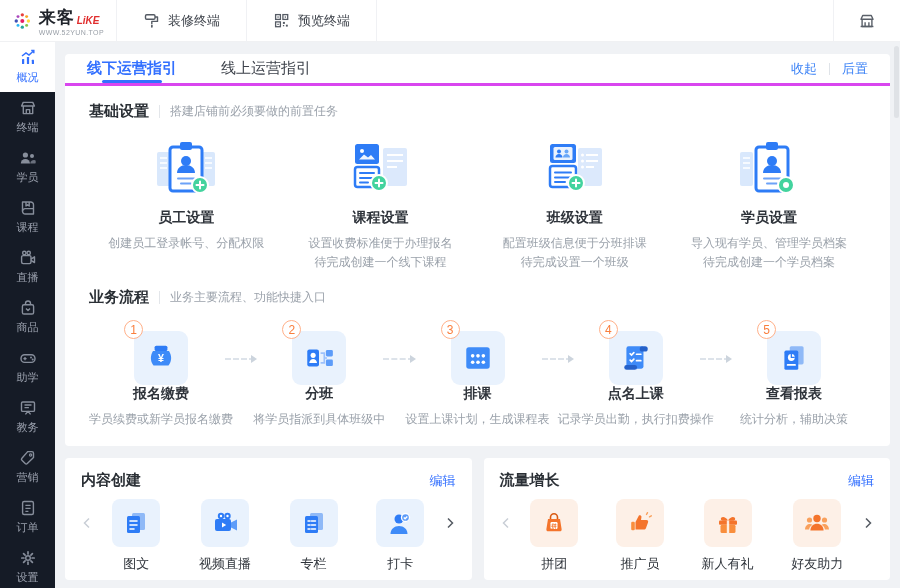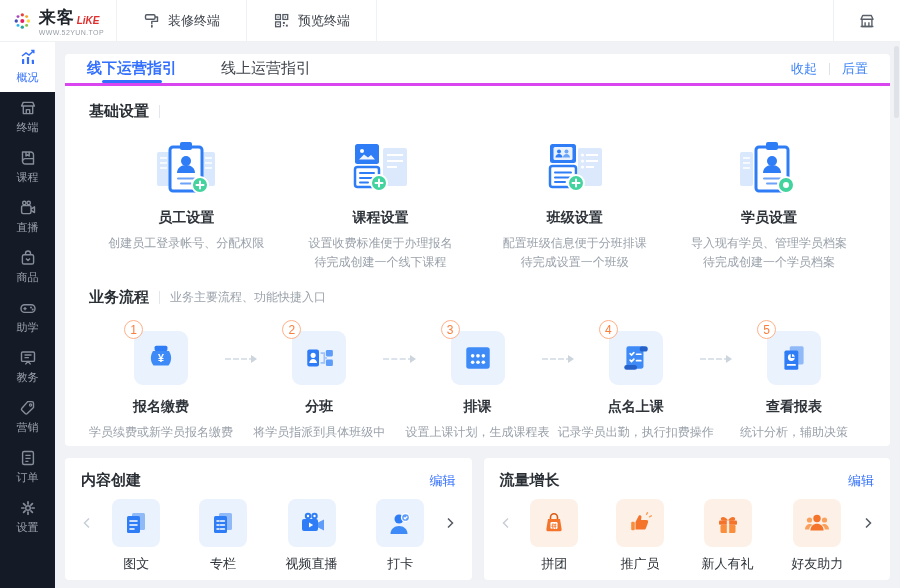--- a/index.html
+++ b/index.html
@@ -50,21 +50,21 @@
   .setup-title { margin-top:12px; font-size:14px; color:#2f343b; font-weight:600; }
   .setup-desc { margin-top:7px; font-size:12px; color:#9aa1aa; line-height:19px; min-height:38px; }
 
   .flow-row { display:flex; align-items:flex-start; margin-top:24px; padding:0 8px; }
   .step { width:128px; text-align:center; position:relative; cursor:pointer; }
   .tile-wrap { width:54px; height:54px; margin:0 auto; position:relative; }
   .tile { width:54px; height:54px; border-radius:9px; background:#e9f2fd; display:flex; align-items:center; justify-content:center; }
   .badge { position:absolute; top:-11px; left:-10px; width:19px; height:19px; border-radius:50%; background:#fff; border:1px solid #ffb089; color:#f97e3d; font-size:12px; display:flex; align-items:center; justify-content:center; }
   .connector { flex:1; height:0; border-top:2px dashed #dde3ea; margin-top:27px; position:relative; min-width:28px; }
   .connector::after { content:''; position:absolute; right:-2px; top:-5px; border-left:6px solid #ccd4dd; border-top:4px solid transparent; border-bottom:4px solid transparent; }
-  .step-title { margin-top:13px; font-size:14px; color:#2f343b; font-weight:600; }
+  .step-title { font-size:14px; color:#2f343b; font-weight:600; }
   .step-desc { margin-top:7px; font-size:12px; color:#9aa1aa; line-height:19px; width:176px; margin-left:-24px; }
 
   .bottom-row { display:flex; gap:12px; margin-top:12px; }
   .mini-card { flex:1; background:#fff; border-radius:4px; height:122px; padding:13px 16px 0; }
   .mini-head { display:flex; align-items:center; }
   .mini-title { font-size:15px; font-weight:bold; color:#2b3036; }
   .edit-link { margin-left:auto; font-size:13px; color:#3370ff; cursor:pointer; }
   .mini-body { display:flex; align-items:flex-start; margin-top:9px; }
   .arrow { padding-top:17px; cursor:pointer; display:flex; }
   .tiles { flex:1; display:flex; justify-content:space-around; }
@@ -165,20 +165,31 @@
         <g fill="none" stroke="currentColor" stroke-width="1.4" stroke-linejoin="round">
           <path d="M2.6 7L4.2 3.4h9.6L15.4 7z"></path>
             <path d="M4.3 7v7.6h9.4V7"></path>
             <path d="M7.3 14.6v-4h3.4v4"></path>
         </g>
       </svg>
       <span class="side-label">终端</span>
     </div>
     <div class="side-item">
       <svg width="18" height="18" viewBox="0 0 18 18">
+        <g fill="currentColor">
+          <circle cx="6.4" cy="6" r="2.6"></circle>
+            <path d="M1.8 14.6a4.6 4.6 0 0 1 9.2 0z"></path>
+          <circle cx="13" cy="7" r="2"></circle>
+            <path d="M11.2 14.6a3.7 3.7 0 0 1 5.2-3.3 3.7 3.7 0 0 1 0 3.3z" opacity=".75"></path>
+        </g>
+      </svg>
+      <span class="side-label">学员</span>
+    </div>
+    <div class="side-item">
+      <svg width="18" height="18" viewBox="0 0 18 18">
         <g fill="none" stroke="currentColor" stroke-width="1.4" stroke-linejoin="round">
           <path d="M3.5 3h8.3a2.7 2.7 0 0 1 2.7 2.7V15H6.2a2.7 2.7 0 0 1-2.7-2.7z"></path>
           <path d="M3.5 12.3A2.7 2.7 0 0 1 6.2 9.6h8.3"></path>
           <path d="M7 3v4l1.6-1.2L10.2 7V3"></path>
         </g>
       </svg>
       <span class="side-label">课程</span>
     </div>
     <div class="side-item">
       <svg width="18" height="18" viewBox="0 0 18 18">
@@ -266,20 +277,21 @@
           <span class="tab-link">收起</span>
           <span class="vline"></span>
           <span class="tab-link">后置</span>
         </div>
       </div>
 
       <div class="section">
         <div class="sec-head">
           <span class="sec-title">基础设置</span>
           <span class="sec-pipe"></span>
+          <span class="sec-sub">搭建店铺前必须要做的前置任务</span>
         </div>
         <div class="setup-row">
 
           <div class="setup-item">
             <div class="setup-icon">
               <svg width="62" height="56" viewBox="0 0 62 56">
                 <rect x="2" y="12" width="13" height="34" rx="2" fill="#d9e8fc"></rect>
                   <path d="M5 18h7M5 23h7M5 28h7" stroke="#fff" stroke-width="1.6"></path>
                 <rect x="47" y="12" width="13" height="34" rx="2" fill="#d9e8fc"></rect>
                   <path d="M50 18h7M50 23h7M50 28h7" stroke="#fff" stroke-width="1.6"></path>
@@ -520,46 +532,46 @@
                   <rect x="10" y="4" width="13" height="17" rx="1.5" fill="#8fb9f7"></rect>
                   <rect x="5" y="7" width="13" height="17" rx="1.5" fill="#2e7cf6"></rect>
                   <path d="M8 12h7M8 16h7M8 20h4" stroke="#fff" stroke-width="1.6" stroke-linecap="round"></path>
                 </svg>
               </div>
               <div class="tile-label">图文</div>
             </div>
             <div class="tile-item">
               <div class="mini-tile">
                 <svg width="28" height="28" viewBox="0 0 28 28">
-                  <rect x="10" y="4" width="13" height="17" rx="1.5" fill="#8fb9f7"></rect>
-                  <rect x="5" y="7" width="13" height="17" rx="1.5" fill="#2e7cf6"></rect>
-                  <g stroke="#fff" stroke-width="1.5" stroke-linecap="round">
-                    <path d="M8 12h2M11.5 12h4M8 16h2M11.5 16h4M8 20h2M11.5 20h4"></path>
-                  </g>
-                </svg>
-              </div>
-              <div class="tile-label">专栏</div>
-            </div>
-            <div class="tile-item">
-              <div class="mini-tile">
-                <svg width="28" height="28" viewBox="0 0 28 28">
                   <circle cx="10" cy="7" r="3.2" fill="#2e7cf6"></circle>
                     <circle cx="16.5" cy="7" r="3.2" fill="#2e7cf6"></circle>
                   <circle cx="10" cy="7" r="1.2" fill="#fff"></circle>
                     <circle cx="16.5" cy="7" r="1.2" fill="#fff"></circle>
                   <rect x="4" y="10" width="16" height="12" rx="2" fill="#2e7cf6"></rect>
                   <path d="M20 13.5l6-3v11l-6-3z" fill="#5d9cf9"></path>
                   <path d="M11 13.5l4.2 2.5-4.2 2.5z" fill="#fff"></path>
                 </svg>
               </div>
               <div class="tile-label">视频直播</div>
             </div>
             <div class="tile-item">
               <div class="mini-tile">
                 <svg width="28" height="28" viewBox="0 0 28 28">
+                  <rect x="10" y="4" width="13" height="17" rx="1.5" fill="#8fb9f7"></rect>
+                  <rect x="5" y="7" width="13" height="17" rx="1.5" fill="#2e7cf6"></rect>
+                  <g stroke="#fff" stroke-width="1.5" stroke-linecap="round">
+                    <path d="M8 12h2M11.5 12h4M8 16h2M11.5 16h4M8 20h2M11.5 20h4"></path>
+                  </g>
+                </svg>
+              </div>
+              <div class="tile-label">专栏</div>
+            </div>
+            <div class="tile-item">
+              <div class="mini-tile">
+                <svg width="28" height="28" viewBox="0 0 28 28">
                   <circle cx="13" cy="10" r="4.5" fill="#2e7cf6"></circle>
                   <path d="M4.5 25c0-5 3.8-8 8.5-8s8.5 3 8.5 8z" fill="#3e8bf8"></path>
                   <circle cx="19.5" cy="8.5" r="4" fill="#5d9cf9" stroke="#fff" stroke-width="1.3"></circle>
                   <path d="M17.8 8.5l1.3 1.3 2.2-2.2" stroke="#fff" stroke-width="1.4" fill="none"></path>
                 </svg>
               </div>
               <div class="tile-label">打卡</div>
             </div>
           </div>
           <span class="arrow">

